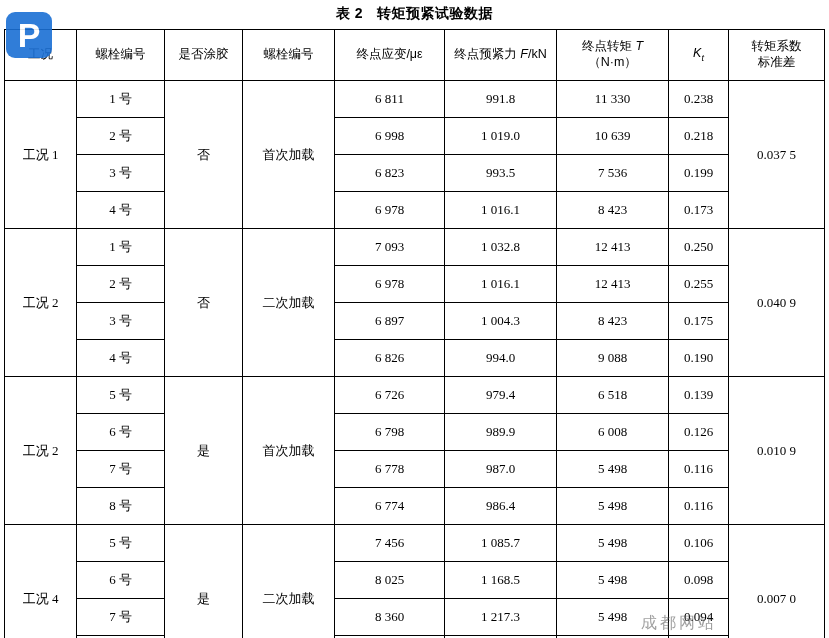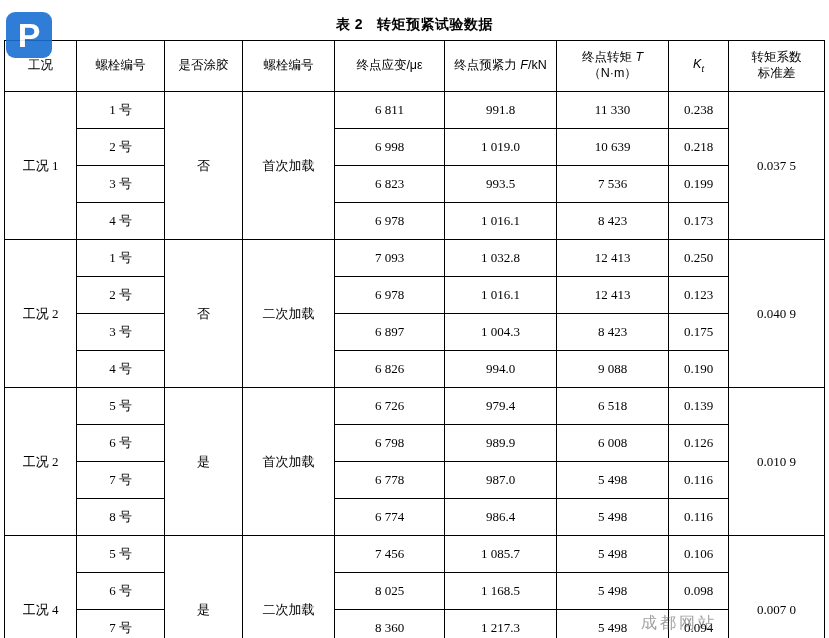--- a/index.html
+++ b/index.html
@@ -18,21 +18,21 @@
   .page {
     position: relative;
     width: 829px;
     height: 638px;
   }
   .caption {
     text-align: center;
     font-size: 14px;
     font-weight: bold;
     letter-spacing: 0.5px;
-    padding-top: 16px;
+    padding-top: 5px;
     padding-bottom: 6px;
     font-family: "Liberation Sans", sans-serif;
   }
   .caption .cap-num {
     margin-right: 14px;
   }
   table.data {
     border-collapse: collapse;
     margin: 0 auto;
     width: 760px;
@@ -205,21 +205,21 @@
         <td class="numeric">1 032.8</td>
         <td class="numeric">12 413</td>
         <td class="numeric">0.250</td>
         <td class="numeric" rowspan="4">0.040 9</td>
       </tr>
       <tr>
         <td class="cn">2 号</td>
         <td class="numeric">6 978</td>
         <td class="numeric">1 016.1</td>
         <td class="numeric">12 413</td>
-        <td class="numeric">0.123</td>
+        <td class="numeric">0.255</td>
       </tr>
       <tr>
         <td class="cn">3 号</td>
         <td class="numeric">6 897</td>
         <td class="numeric">1 004.3</td>
         <td class="numeric">8 423</td>
         <td class="numeric">0.175</td>
       </tr>
       <tr>
         <td class="cn">4 号</td>

